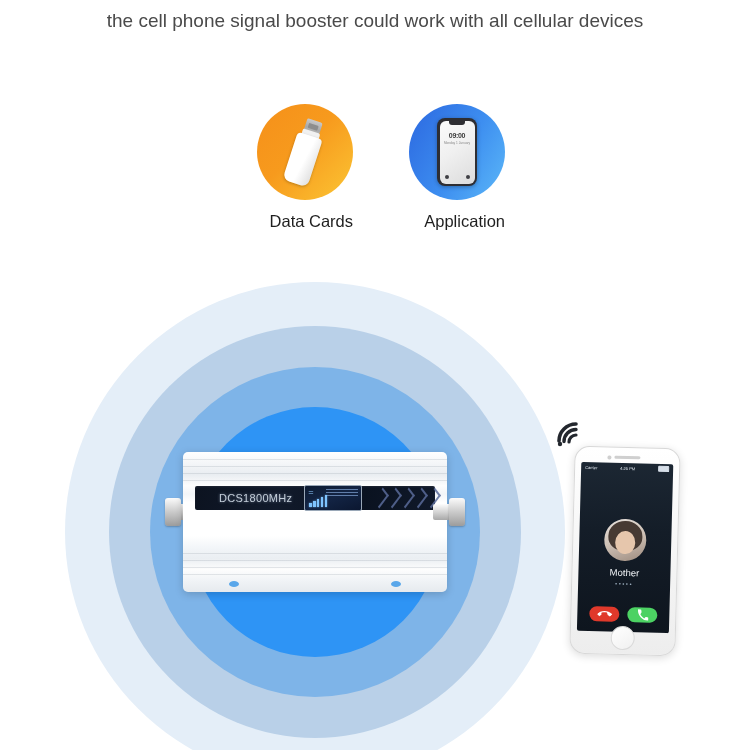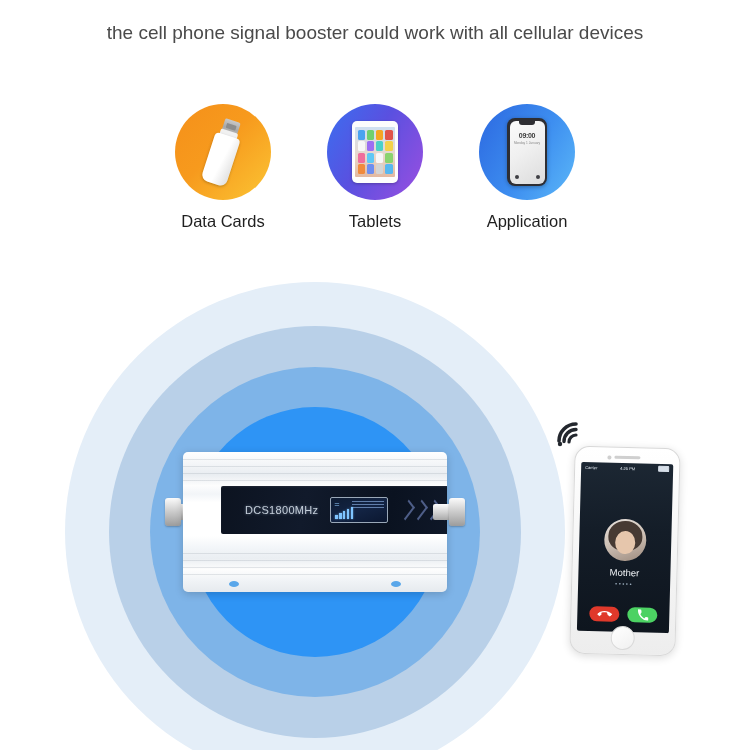--- a/index.html
+++ b/index.html
@@ -25,42 +25,42 @@
   .title {
     margin: 0;
     padding-top: 6px;
     font-size: 40px;
     font-weight: bold;
     color: #1a1a1a;
     letter-spacing: -0.5px;
     line-height: 1.05;
   }
   .subtitle {
-    margin: 16px;
+    margin: 4px;
     padding-top: 6px;
     font-size: 19px;
     color: #4a4a4a;
     font-weight: normal;
   }
 
   
   .device-row {
     position: absolute;
     top: 104px;
     left: 0;
     width: 750px;
     display: flex;
     justify-content: center;
     gap: 44px;
   }
   .device-item {
     width: 108px;
     display: flex;
     flex-direction: column;
-    align-items: center;
+    align-items: flex-end;
   }
   .device-circle {
     width: 96px;
     height: 96px;
     border-radius: 50%;
     position: relative;
     display: flex;
     align-items: center;
     justify-content: center;
     overflow: hidden;
@@ -311,27 +311,26 @@
         rgba(255,255,255,0) 7px);
   }
   .fins.top { top: 4px; }
   .fins.bottom { bottom: 14px; }
 
   .booster-panel {
     position: absolute;
     left: 12px;
     top: 34px;
     width: 240px;
-    height: 48px;
+    height: 24px;
     border-radius: 2px;
     background: linear-gradient(100deg, #0c1320 0%, #111a2b 35%, #0a1220 70%, #10192a 100%);
     display: flex;
     align-items: center;
     box-shadow: inset 0 1px 2px rgba(255,255,255,.08);
-    margin-left: 26px;
   }
   .panel-model {
     color: #c3cdd8;
     font-size: 11px;
     letter-spacing: 0.3px;
     margin-left: 24px;
     white-space: nowrap;
     text-shadow: 0 0 3px rgba(190,210,240,.5);
   }
   .panel-lcd {
@@ -555,45 +554,20 @@
     <div class="device-circle c-datacards">
       <div class="usb">
         <div class="usb-metal"></div>
         <div class="usb-neck"></div>
         <div class="usb-body"></div>
       </div>
     </div>
     <div class="device-label">Data Cards</div>
   </div>
 
-  <div class="device-item">
-    <div class="device-circle c-tablets">
-      <div class="tablet">
-        <div class="tablet-screen">
-          <i style="background:#4aa3f0"></i>
-            <i style="background:#6fd06f"></i>
-            <i style="background:#f5a623"></i>
-            <i style="background:#e0544a"></i>
-          <i style="background:#f7f7f7"></i>
-            <i style="background:#9b6ef3"></i>
-            <i style="background:#4ad0c8"></i>
-            <i style="background:#f3d14a"></i>
-          <i style="background:#ef6d9c"></i>
-            <i style="background:#5fc8f5"></i>
-            <i style="background:#f7f7f7"></i>
-            <i style="background:#8ad36f"></i>
-          <i style="background:#f08a3c"></i>
-            <i style="background:#6d8ef0"></i>
-            <i style="background:#d4d4d4"></i>
-            <i style="background:#57b8f0"></i>
-        </div>
-      </div>
-    </div>
-    <div class="device-label">Tablets</div>
-  </div>
 
 
   <div class="device-item">
     <div class="device-circle c-phones">
       <div class="sphone">
         <div class="sphone-screen">
           <div class="sphone-notch"></div>
           <div class="sphone-time">09:00</div>
           <div class="sphone-sub">Monday 1 January</div>
           <div class="sphone-dots">

